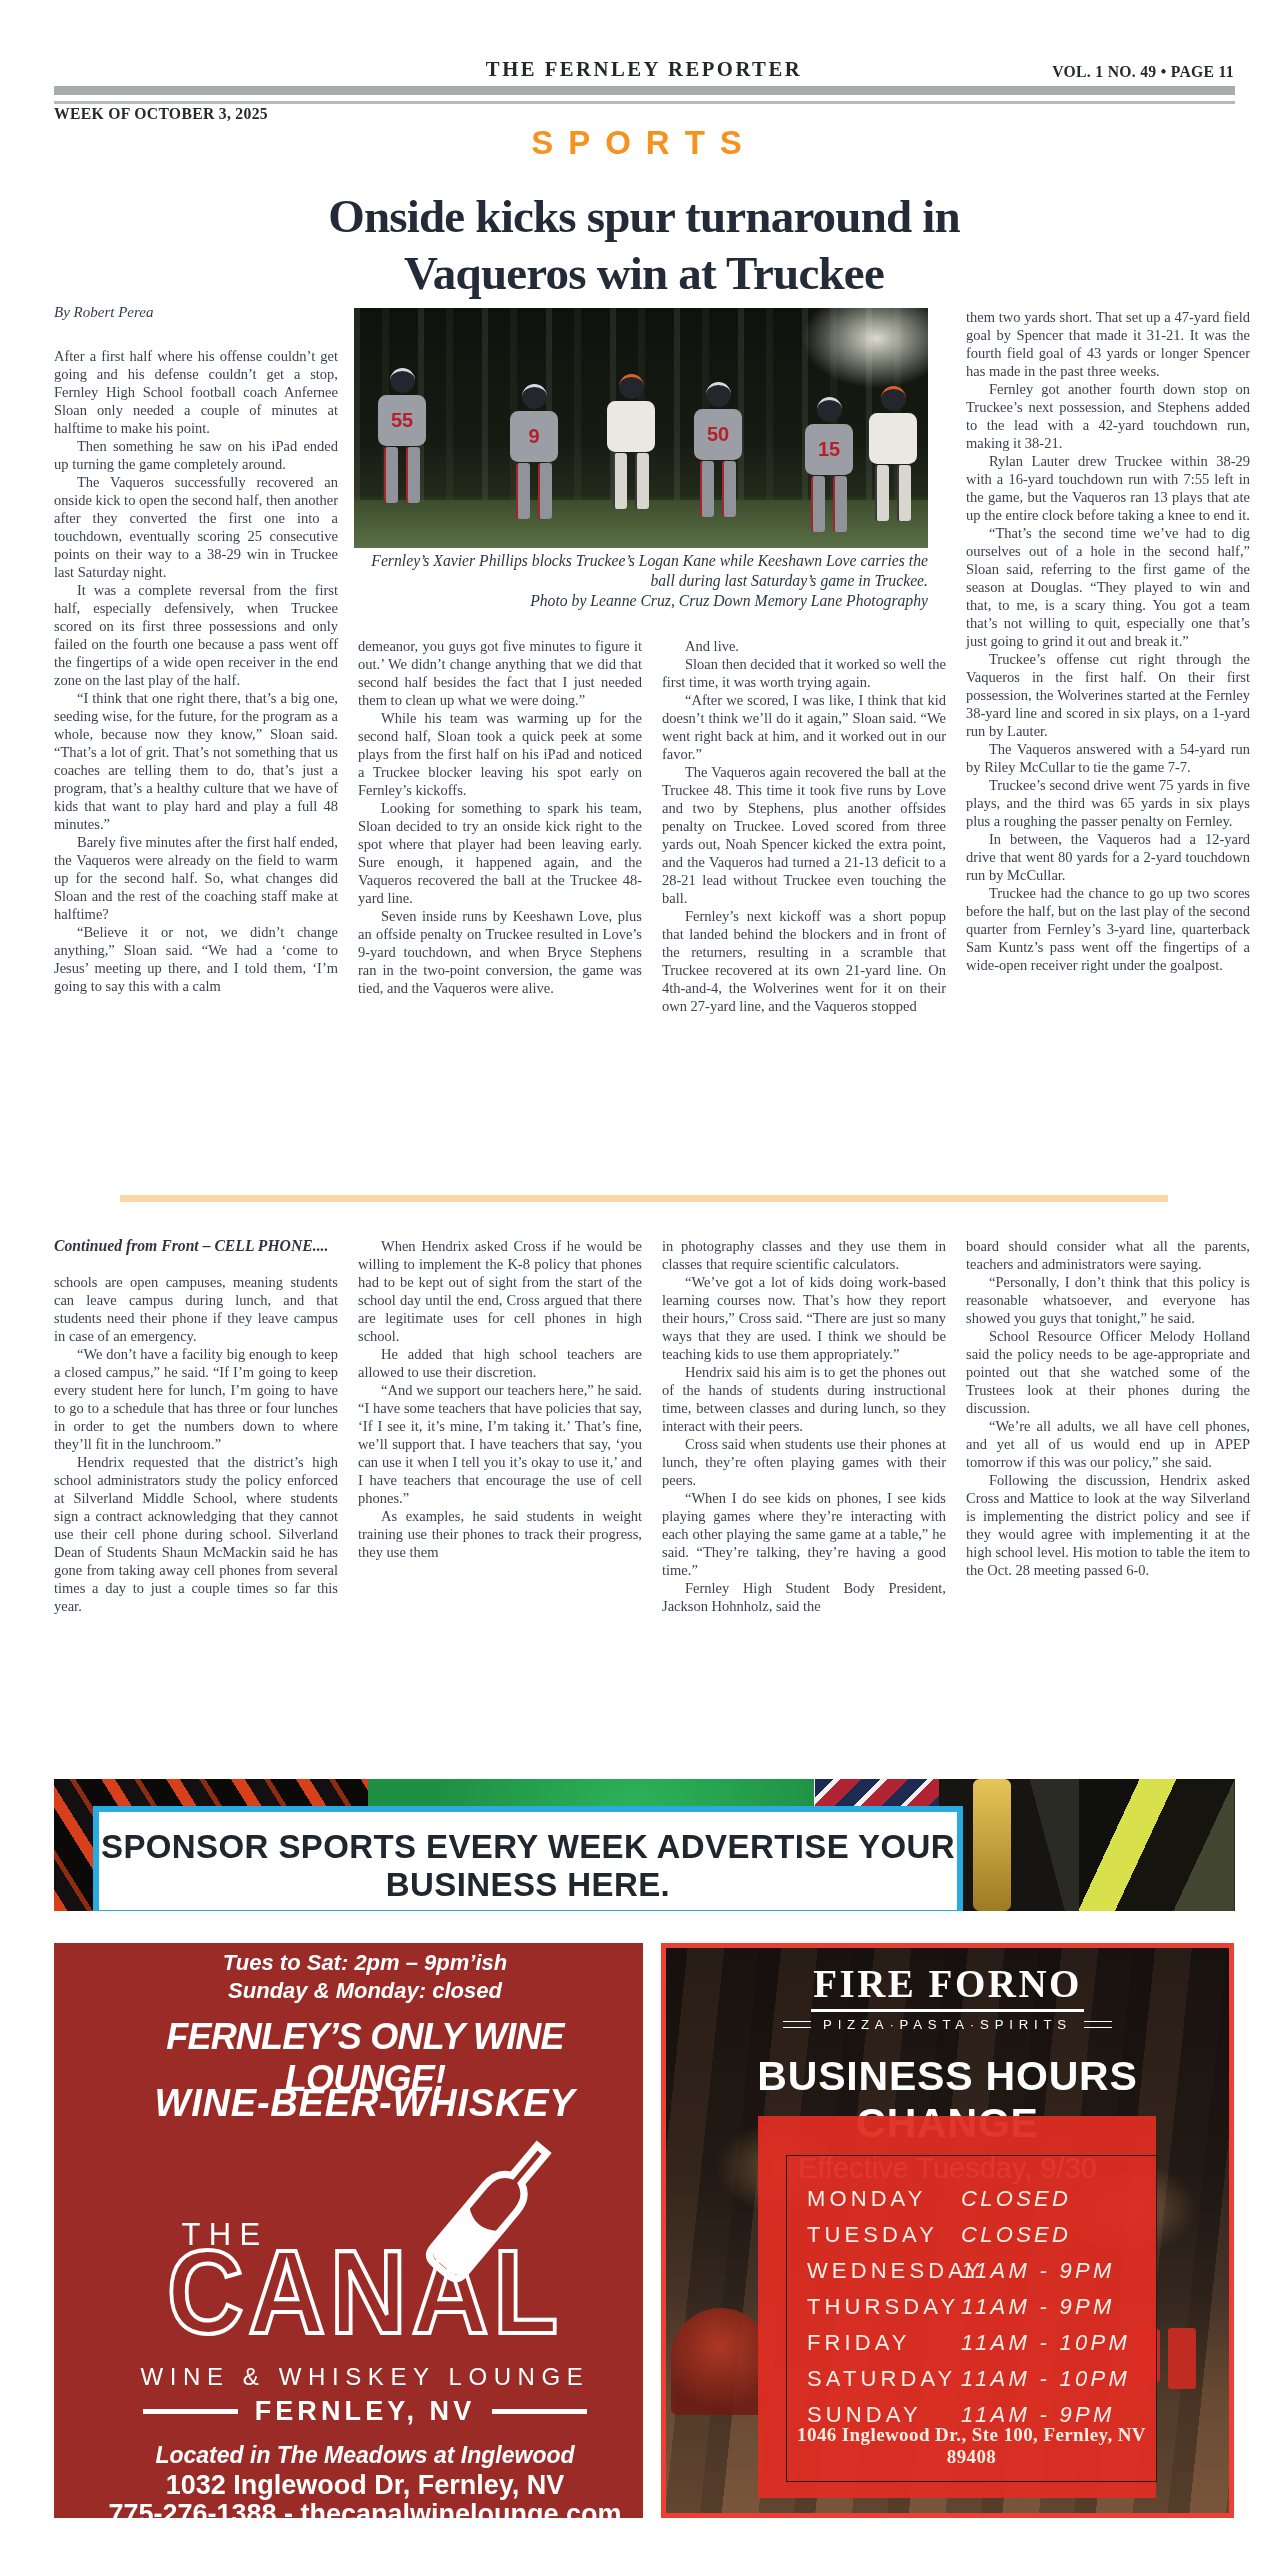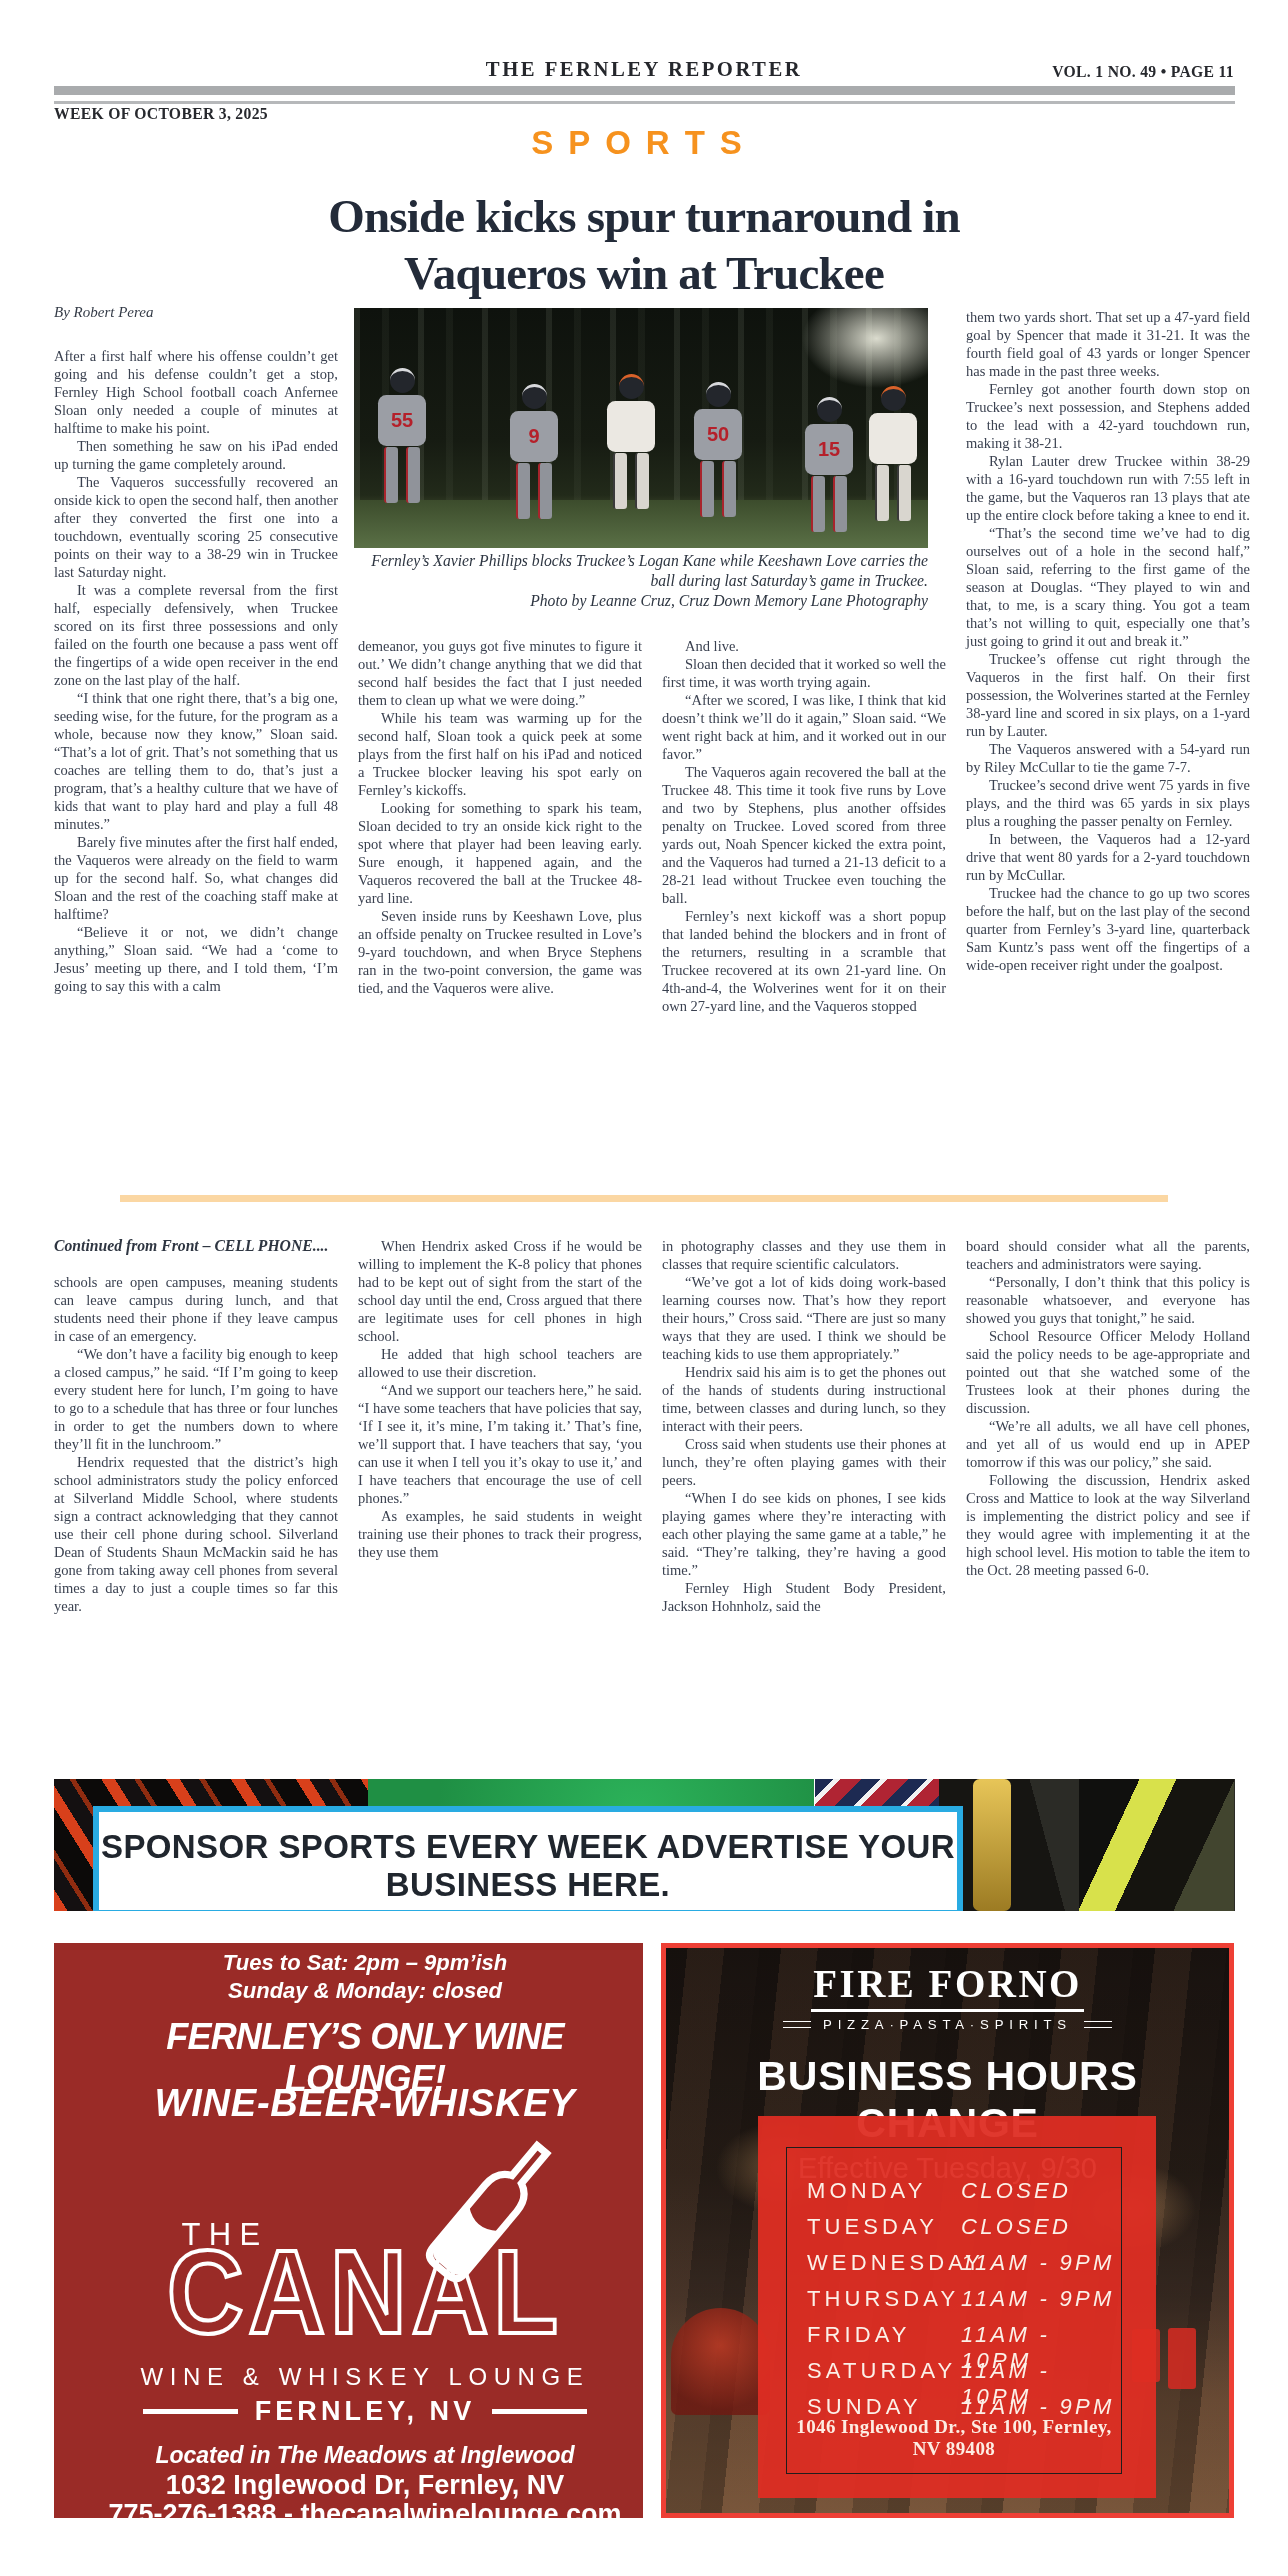--- a/index.html
+++ b/index.html
@@ -112,21 +112,21 @@
   .chair{position:absolute;width:28px;height:61px;background:#cf2b22;border-radius:3.3px;opacity:.9;}
   .f-logo{position:relative;margin-top:13.2px;font-family:"Liberation Serif",serif;font-weight:bold;
           font-size:39px;letter-spacing:2.5px;}
   .f-underline{position:relative;width:273px;height:2.5px;background:#fff;margin:3.3px auto 5px;}
   .f-tagrow{position:relative;display:flex;align-items:center;justify-content:center;gap:11.6px;}
   .f-eq{width:28px;height:5px;border-top:1.7px solid #fff;border-bottom:1.7px solid #fff;}
   .f-tag{font-size:13.2px;letter-spacing:5.8px;}
   .f-head{position:relative;margin-top:21.5px;font-weight:bold;font-size:41px;letter-spacing:0.8px;}
   .f-eff{position:relative;margin-top:5px;font-size:29px;}
   .f-panel{position:absolute;left:92px;top:168px;width:398px;height:382px;background:rgba(222,45,35,.95);}
-  .f-border{position:absolute;left:28px;top:31px;width:336px;height:327px;border:1.7px solid #201d1c;box-sizing:border-box;padding-left:16px;}
+  .f-border{position:absolute;left:28px;top:39px;width:371px;height:327px;border:1.7px solid #201d1c;box-sizing:border-box;padding-left:16px;}
   .f-rows{position:absolute;left:0;right:0;top:30px;}
   .f-row{position:relative;height:36px;text-align:left;}
   .f-day{position:absolute;left:20px;font-size:22px;letter-spacing:4.1px;color:#fcf0e8;}
   .f-hrs{position:absolute;left:174px;font-size:22px;letter-spacing:3.3px;color:#fcf0e8;font-style:italic;}
   .f-addr{position:absolute;left:0;right:0;bottom:13.2px;font-weight:bold;font-size:19px;color:#fdece2;
           font-family:"Liberation Serif",serif;letter-spacing:0.4px;}
 </style>
 </head>
 <body>
 

